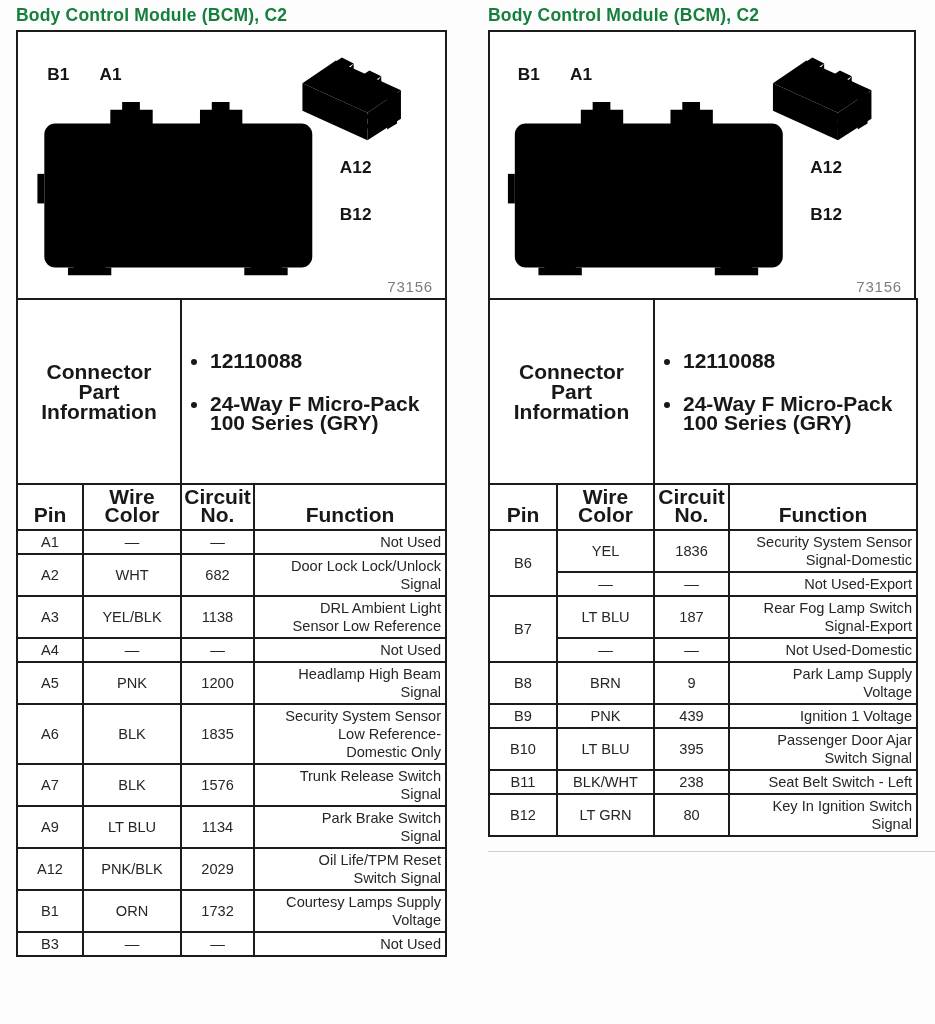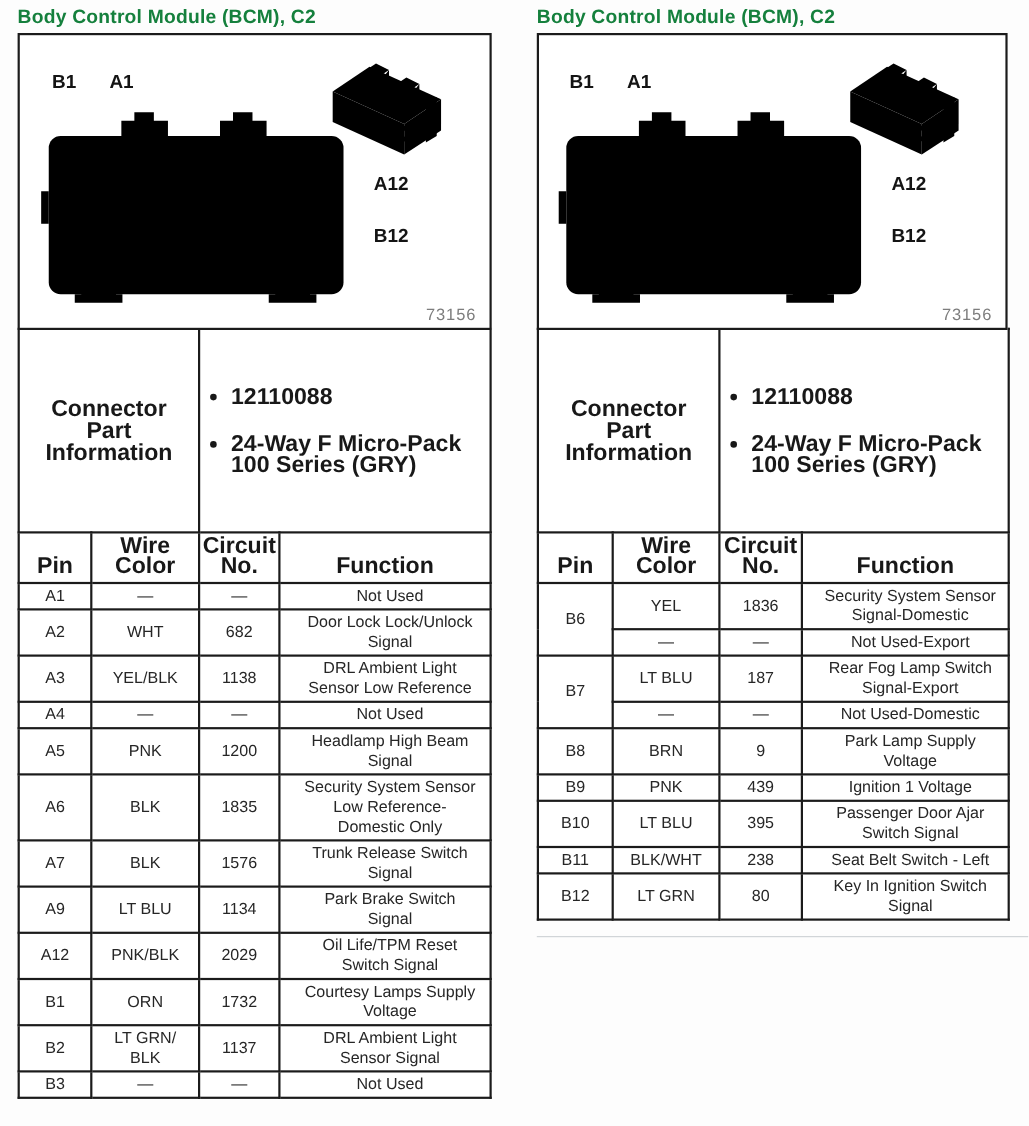--- a/index.html
+++ b/index.html
@@ -28,21 +28,21 @@
   }
   .pin-table th,.pin-table td{border:2px solid #1b1b1b;white-space:pre-line;}
   .pin-table th{font-size:21px;font-weight:bold;color:#181818;}
   .part-info-label{text-align:center;vertical-align:middle;padding:20px 6px;line-height:20px;}
   .part-info-items{vertical-align:middle;padding:3px 4px;}
   .part-info-items ul{margin:0;padding-left:24px;text-align:left;}
   .part-info-items li{line-height:19px;white-space:pre-line;}
   .col-head{vertical-align:bottom;text-align:center;padding:3px 2px 5px 2px;line-height:18px;}
   .pin-table td{font-size:14.6px;line-height:18px;padding:2px 4px;vertical-align:middle;color:#262626;}
   td.pin,td.wire,td.circuit{text-align:center;}
-  td.function{text-align:center;padding-left:13px;padding-right:4px;}
+  td.function{text-align:right;padding-left:13px;padding-right:4px;}
   .divider{height:1px;background:#cdd1d4;}
   .panel-right .divider{width:447px;margin-top:14px;}
 </style>
 </head>
 <body>
 
 <svg width="0" height="0" style="position:absolute" aria-hidden="true">
   <defs>
     <g id="connector-art">
 
@@ -184,28 +184,20 @@
 Switch Signal</td>
           </tr>
           <tr>
             <td class="pin">B1</td>
             <td class="wire">ORN</td>
             <td class="circuit">1732</td>
             <td class="function">Courtesy Lamps Supply
 Voltage</td>
           </tr>
           <tr>
-            <td class="pin">B2</td>
-            <td class="wire">LT GRN/
-BLK</td>
-            <td class="circuit">1137</td>
-            <td class="function">DRL Ambient Light
-Sensor Signal</td>
-          </tr>
-          <tr>
             <td class="pin">B3</td>
             <td class="wire">—</td>
             <td class="circuit">—</td>
             <td class="function">Not Used</td>
           </tr>
         </tbody>
     </table>
 
   </section>
 

